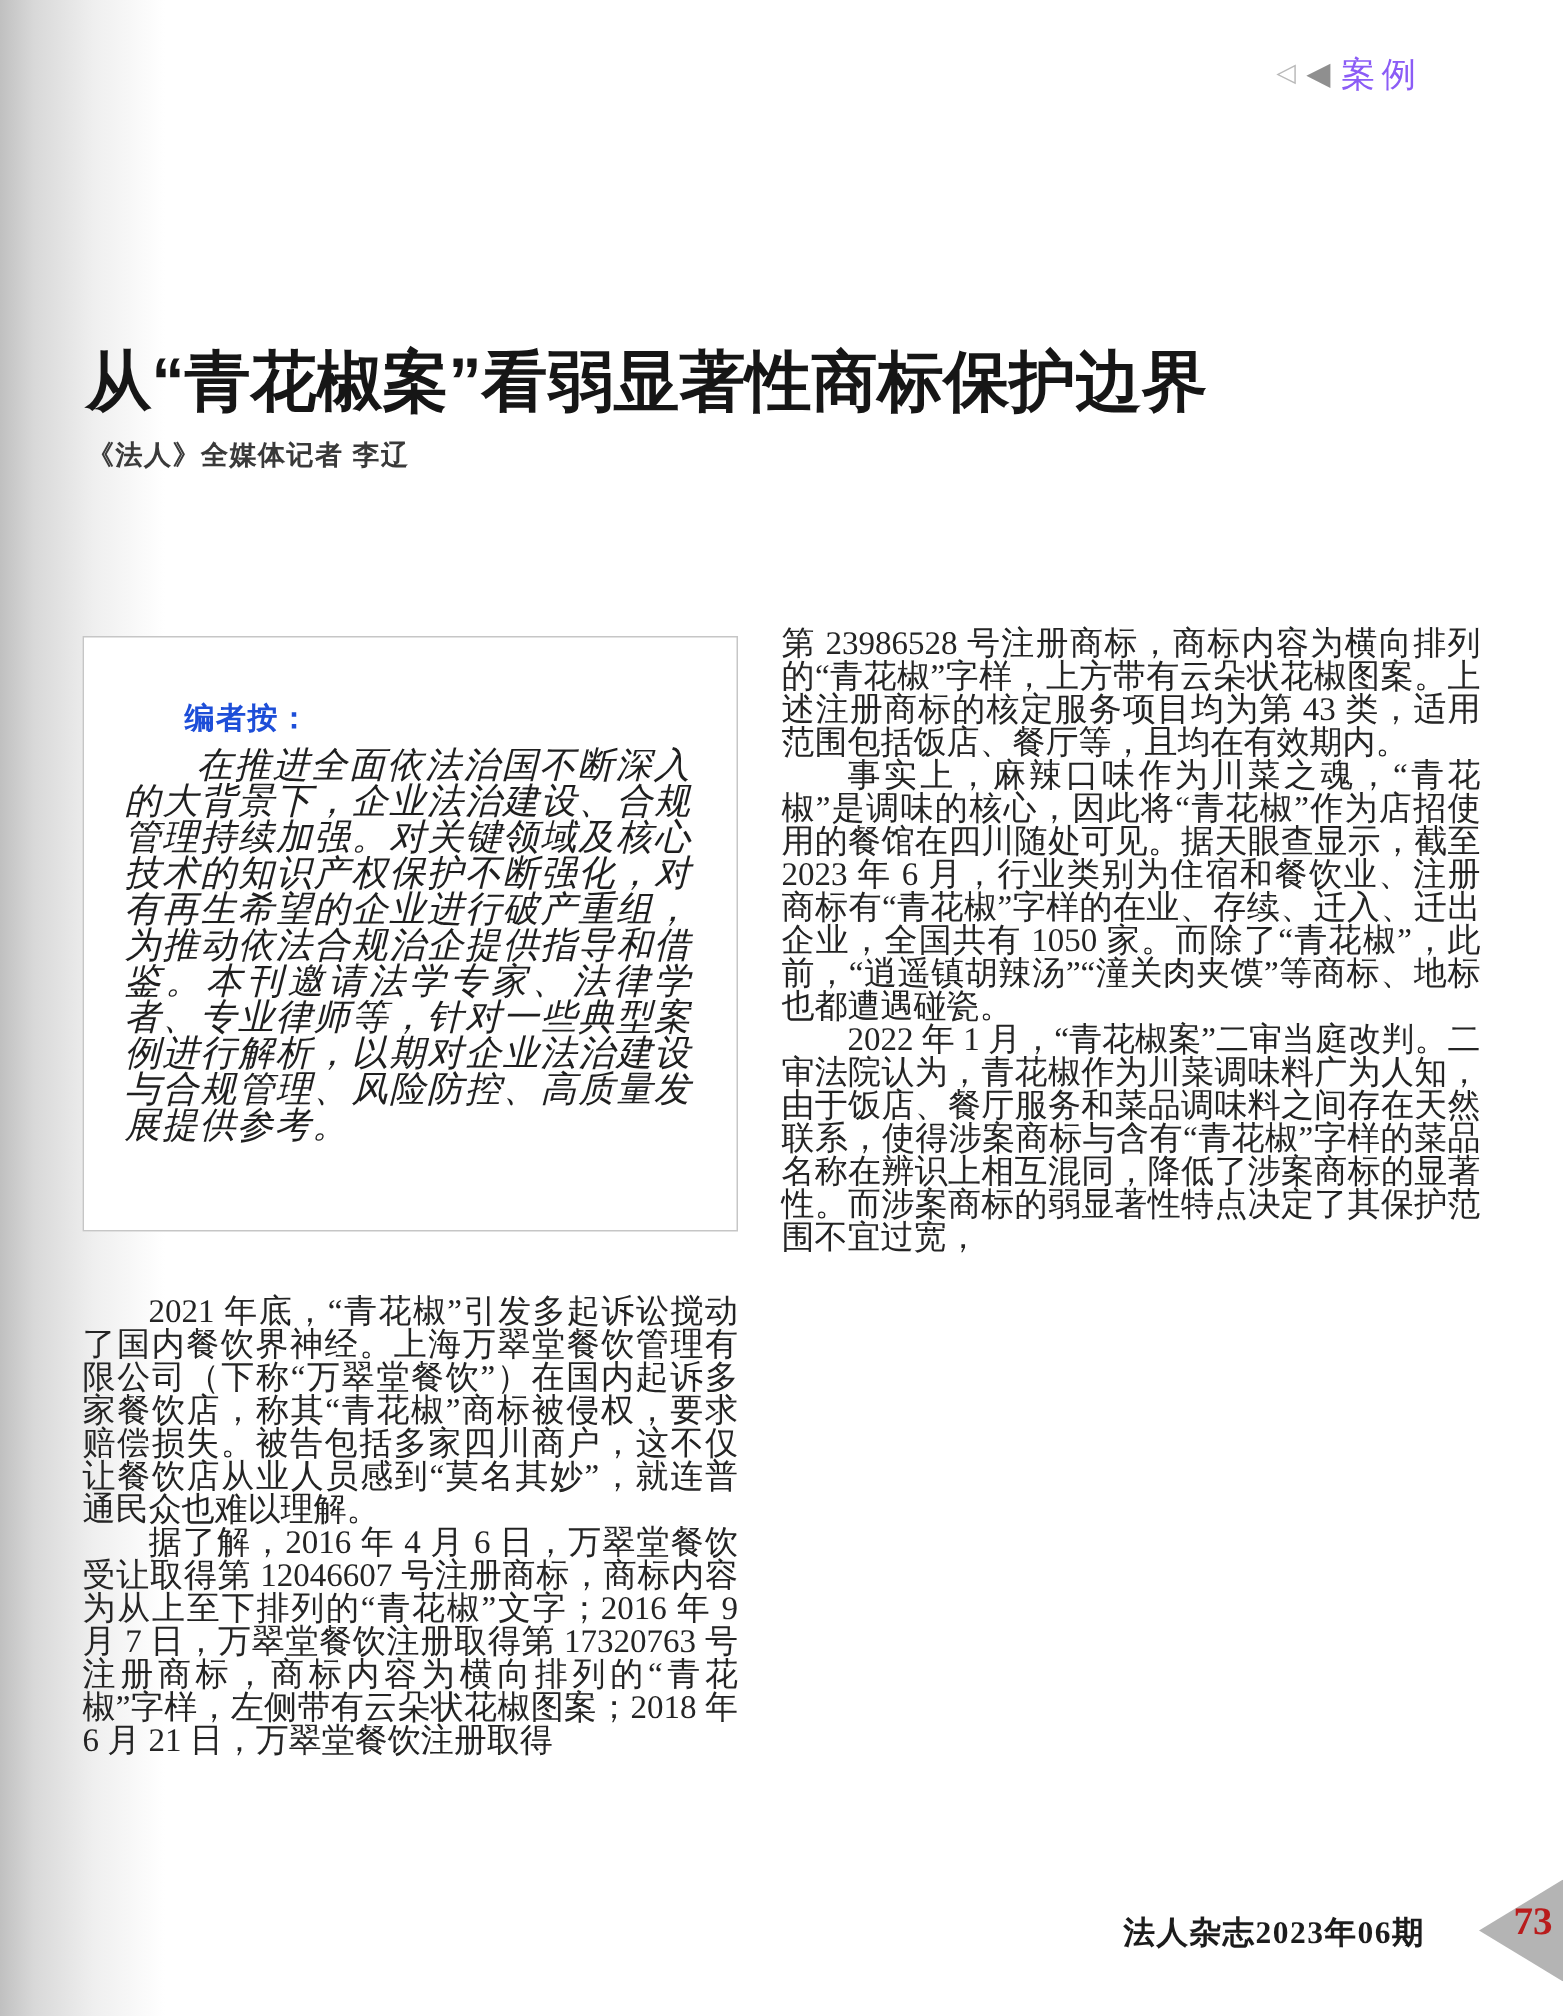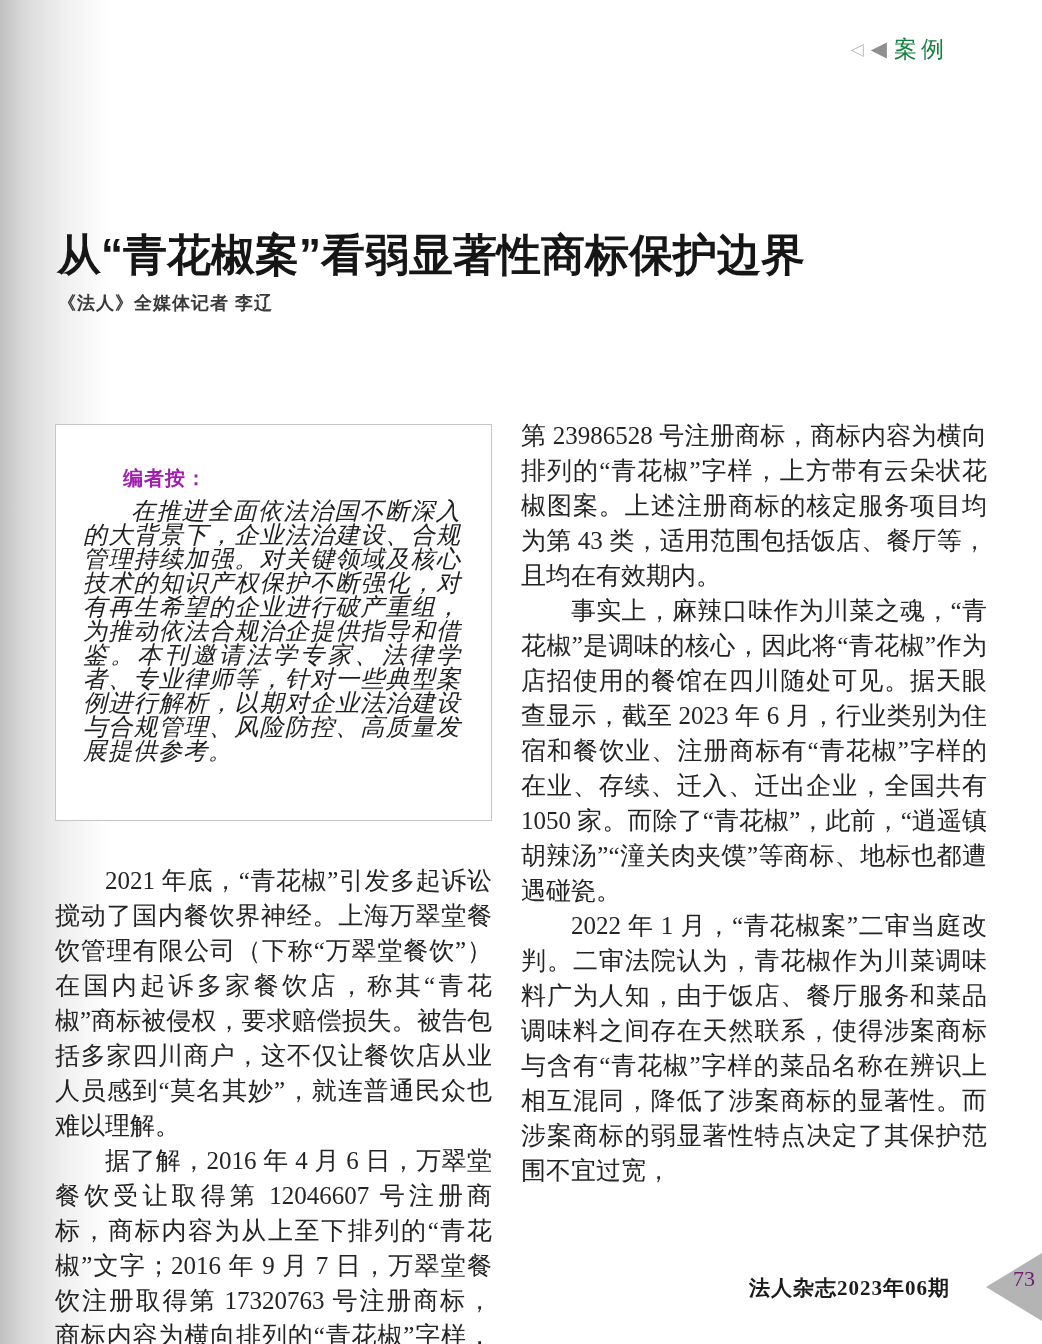--- a/index.html
+++ b/index.html
@@ -19,74 +19,74 @@
   .header-category {
     position:absolute; top:34px; right:94px;
     display:flex; align-items:center; gap:7px;
     color:#9b9b9b;
   }
   .header-category .tri { display:inline-block; line-height:1; }
   .tri-outline { font-size:17px; color:#b9b9b9; font-family:"DejaVu Sans", sans-serif; }
   .tri-solid   { font-size:21px; color:#8f8f8f; font-family:"DejaVu Sans", sans-serif; }
   .header-category .label {
     font-family:Liberation Sans, sans-serif;
-    font-size:23px; letter-spacing:4px; color:#15803d;
+    font-size:23px; letter-spacing:4px; color:#8b5cf6;
   }
   .article-title {
     position:absolute; left:57px; top:200px; width:845px;
     font-family:"Liberation Sans", sans-serif;
     font-size:44px; font-weight:800; color:#161616;
     letter-spacing:0px; line-height:1.2; white-space:nowrap;
   }
   .byline {
     position:absolute; left:58px; top:291px;
     font-family:"Liberation Sans", sans-serif;
     font-size:18px; color:#3a3a3a; letter-spacing:1px;font-weight:bold;
   }
   .editor-note {
     position:absolute; left:55px; top:424px; width:437px; height:397px;
     border:1px solid #c6c6c6; box-sizing:border-box;
     padding:40px 30px 0 27px; background:#ffffff;
   }
   .editor-note .en-label {
     font-family:"Liberation Sans", sans-serif;
-    font-size:20px; font-weight:bold; color:#a21caf;
+    font-size:20px; font-weight:bold; color:#1d4ed8;
     margin-left:2em; margin-bottom:9px; letter-spacing:1px;
   }
   .editor-note .en-body {
     font-family:Liberation Mono, monospace;
     font-style:italic;
     font-size:24px; line-height:24px; color:#1f1f1f;
     text-align:justify; text-indent:2em; letter-spacing:1px;
     margin:0;
   }
   .body-col {
     position:absolute;
-    font-size:25px; line-height:35px; color:#242424;
+    font-size:22px; line-height:22px; color:#242424;
     text-align:justify;
   }
   .col-left  { left:55px;  top:863px; width:437px; }
   .col-right { left:521px; top:418px; width:466px; }
   .body-col p { margin:0; text-indent:2em; }
   .body-col p.no-indent { text-indent:0; }
   .footer-issue {
     position:absolute; right:92px; top:1274px;
     font-family:"Liberation Serif", serif;
     font-size:21px; font-weight:bold; color:#1c1c1c; letter-spacing:1px;text-align:center;
   }
   .page-corner-triangle {
     position:absolute; right:0; top:1253px; width:56px; height:68px;
     background:#b4b4b4;
     -webkit-clip-path:polygon(0 50%, 100% 0, 100% 100%);
     clip-path:polygon(0 50%, 100% 0, 100% 100%);
   }
   .page-number {
     position:absolute; right:7px; top:1266px;
     font-family:"Liberation Serif", serif;
-    font-size:22px; font-weight:400; color:#701a75;
+    font-size:26px; font-weight:700; color:#b91c1c;
   }
 </style>
 </head>
 <body>
 
 <div id="page">
 
   <div class="gutter-shadow"></div>
 
   <div class="header-category">

